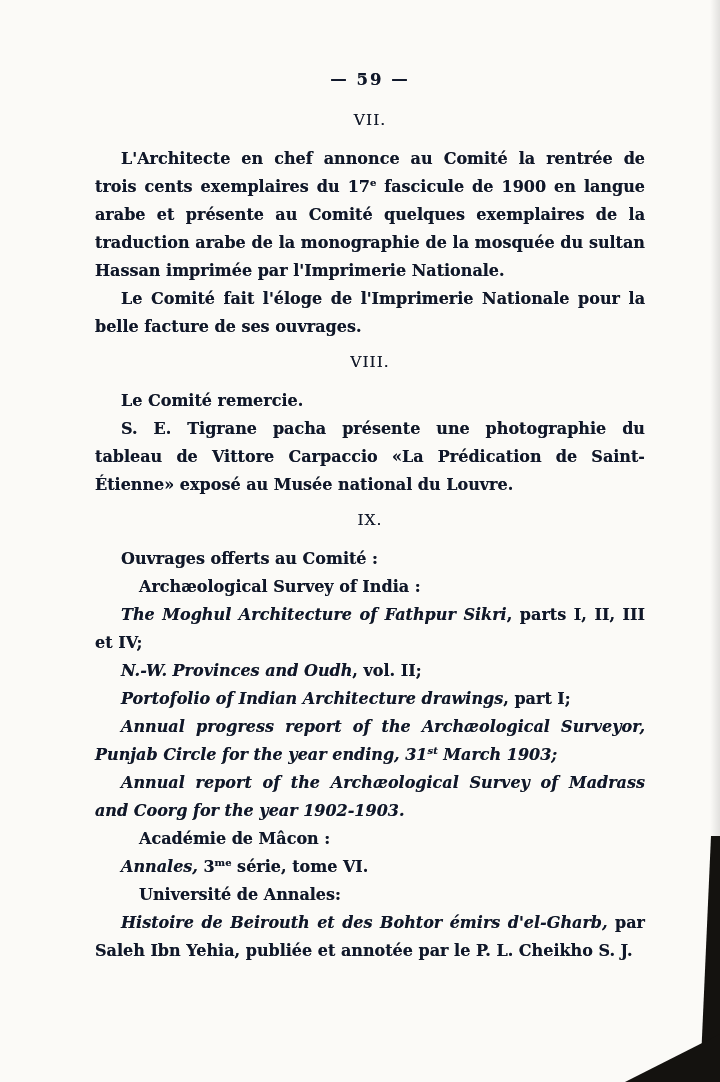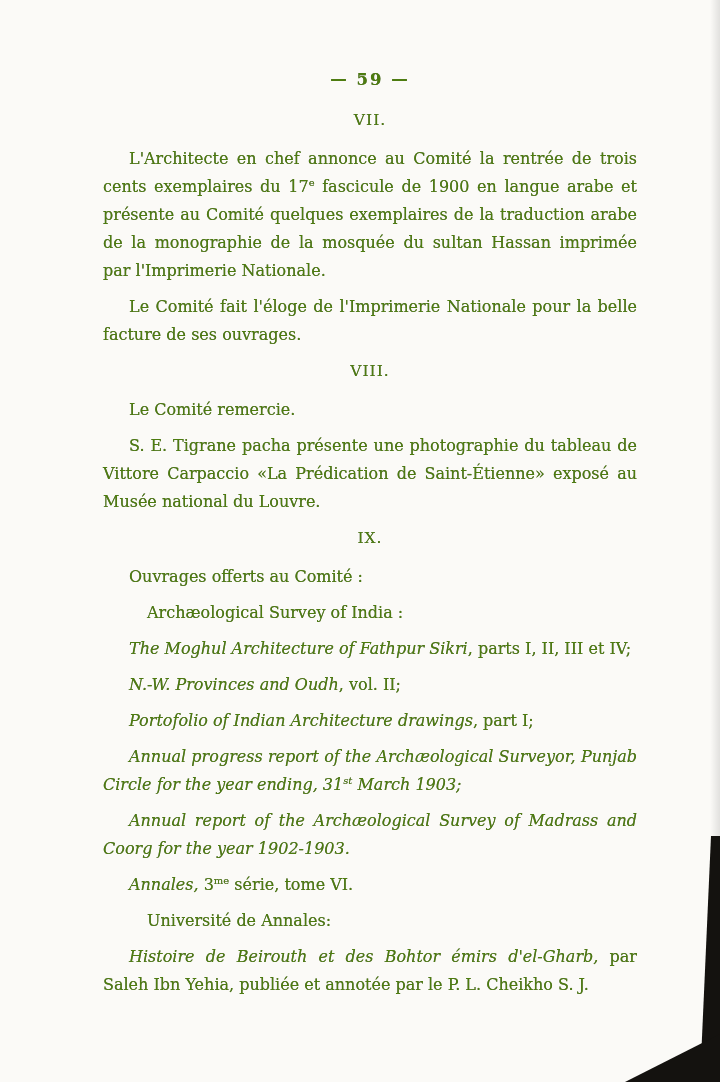--- a/index.html
+++ b/index.html
@@ -7,21 +7,21 @@
   body {
     width: 720px; height: 1082px;
     background: #e9e7e3;
     font-family: "DejaVu Serif", "Liberation Serif", serif;
   }
   .page {
     position: relative;
     width: 720px; height: 1082px;
     background: #fbfaf7;
     overflow: hidden;
-    color: #4d7c0f;
+    color: #0f172a;
   }
   .content {
     position: absolute;
     left: 95px; top: 66px;
     width: 550px;
     font-size: 16px;
     line-height: 28px;
     text-shadow: 0 0 0.35px rgba(27,26,24,0.6);
   }
   .page-number {
@@ -30,21 +30,21 @@
     font-size: 16.5px;
     letter-spacing: 2px;
     margin-bottom: 12px;
   }
   .heading {
     text-align: center;
     font-size: 15.5px;
     letter-spacing: 1px;
     margin: 7px 0 11px 0;
   }
-  p.para { margin: 8px; text-align: justify; }
+  p.para { margin: 0; text-align: justify; font-weight: bold; }
   .indent { text-indent: 26px; }
   .intro { margin-bottom: 5px; text-align: left; }
   .donor { text-indent: 44px; margin: 7px 0 3px 0; text-align: left; }
   .item { text-indent: 26px; margin: 0 0 1px 0; }
   .it { font-style: italic; }
   sup.sup { font-size: 10px; line-height: 0; vertical-align: super; }
   .edge-shade {
     position: absolute; right: 0; top: 0;
     width: 10px; height: 842px;
     background: linear-gradient(to right, rgba(0,0,0,0), rgba(0,0,0,0.10));
@@ -88,20 +88,21 @@
 
     <p class="para item"><span class="it">Portofolio of Indian Architecture drawings</span><span>, part I;</span></p>
 
     <p class="para item it"><span>Annual progress report of the Archæological Surveyor, Punjab Circle for the year ending, 31</span><sup class="sup">st</sup><span> March 1903;</span></p>
 
 
     <p class="para item it">Annual report of the Archæological Survey of Madrass and Coorg for the year 1902-1903.</p>
 
 
 
+    <p class="para donor">Académie de Mâcon :</p>
 
     <p class="para item"><span class="it">Annales,</span><span> 3</span><sup class="sup">me</sup><span> série, tome VI.</span></p>
 
     <p class="para donor">Université de Annales:</p>
 
     <p class="para item"><span class="it">Histoire de Beirouth et des Bohtor émirs d'el-Gharb,</span><span> par Saleh Ibn Yehia, publiée et annotée par le P. L. Cheikho S. J.</span></p>
 
   </div>
 
   <div class="edge-shade"></div>

